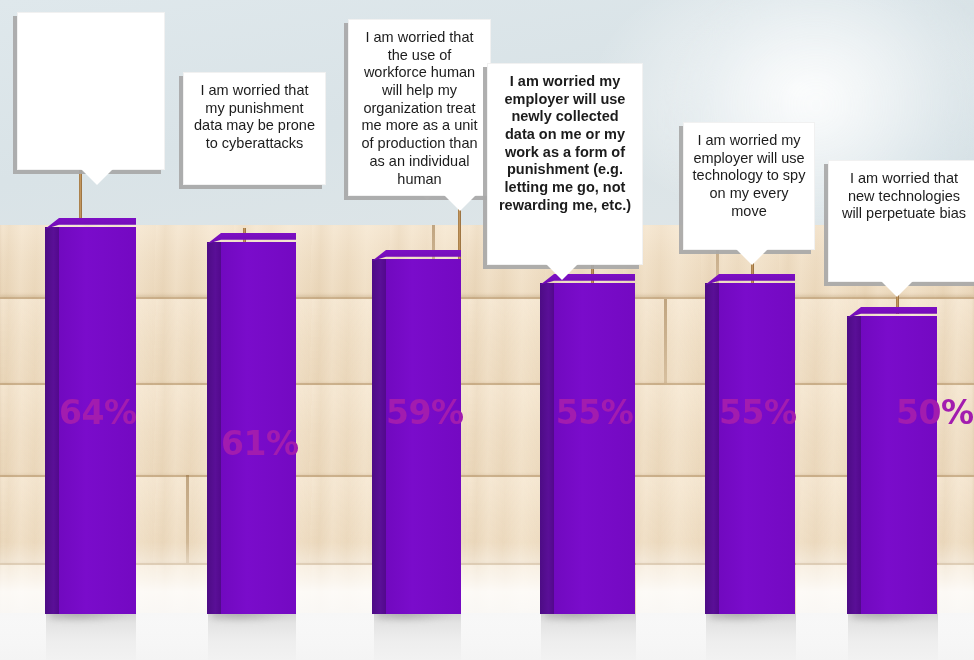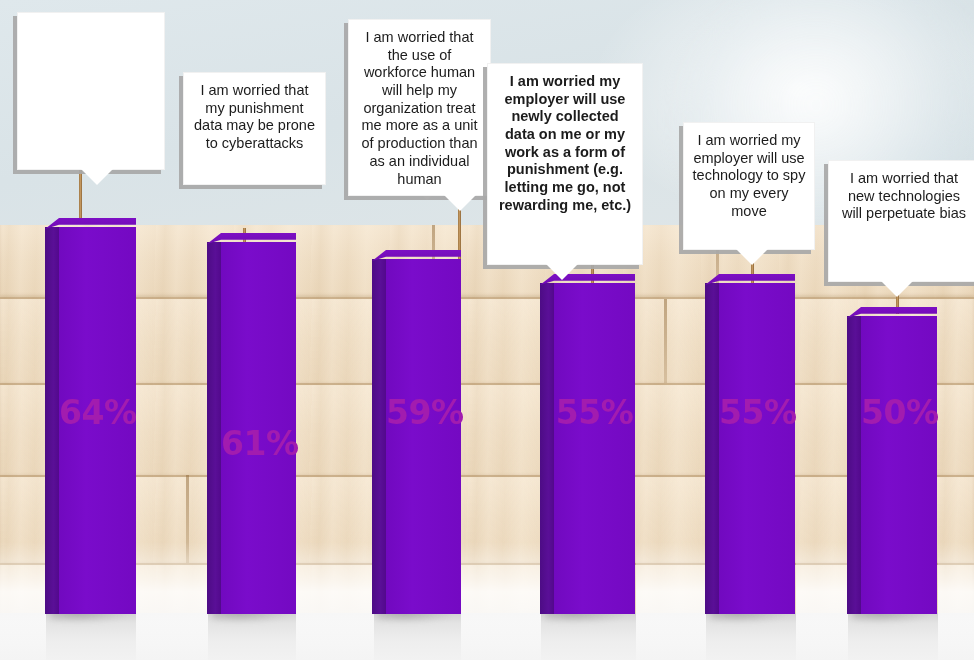--- a/index.html
+++ b/index.html
@@ -263,21 +263,21 @@
       <div class="bar-front"></div>
       <div class="bar-top"></div>
       <div class="bar-value" style="top:122px;">55%</div>
     </div>
 
     <div class="bar" style="left:847px; top:307px; width:90px; height:307px;">
       <div class="bar-shadow"></div>
       <div class="bar-side"></div>
       <div class="bar-front"></div>
       <div class="bar-top"></div>
-      <div class="bar-value" style="top:89px;">50%</div>
+      <div class="bar-value" style="top:89px;padding-left:35px;">50%</div>
     </div>
 
   </div>
 
   <div class="callout" style="left:17px; top:12px; width:148px; height:158px;">
     <div class="callout-tail" style="left:62px;"></div>
   </div>
 
   <div class="callout" style="left:183px; top:72px; width:143px; height:113px;">
     <span class="callout-text">I am worried that my punishment data may be prone to cyberattacks</span>

